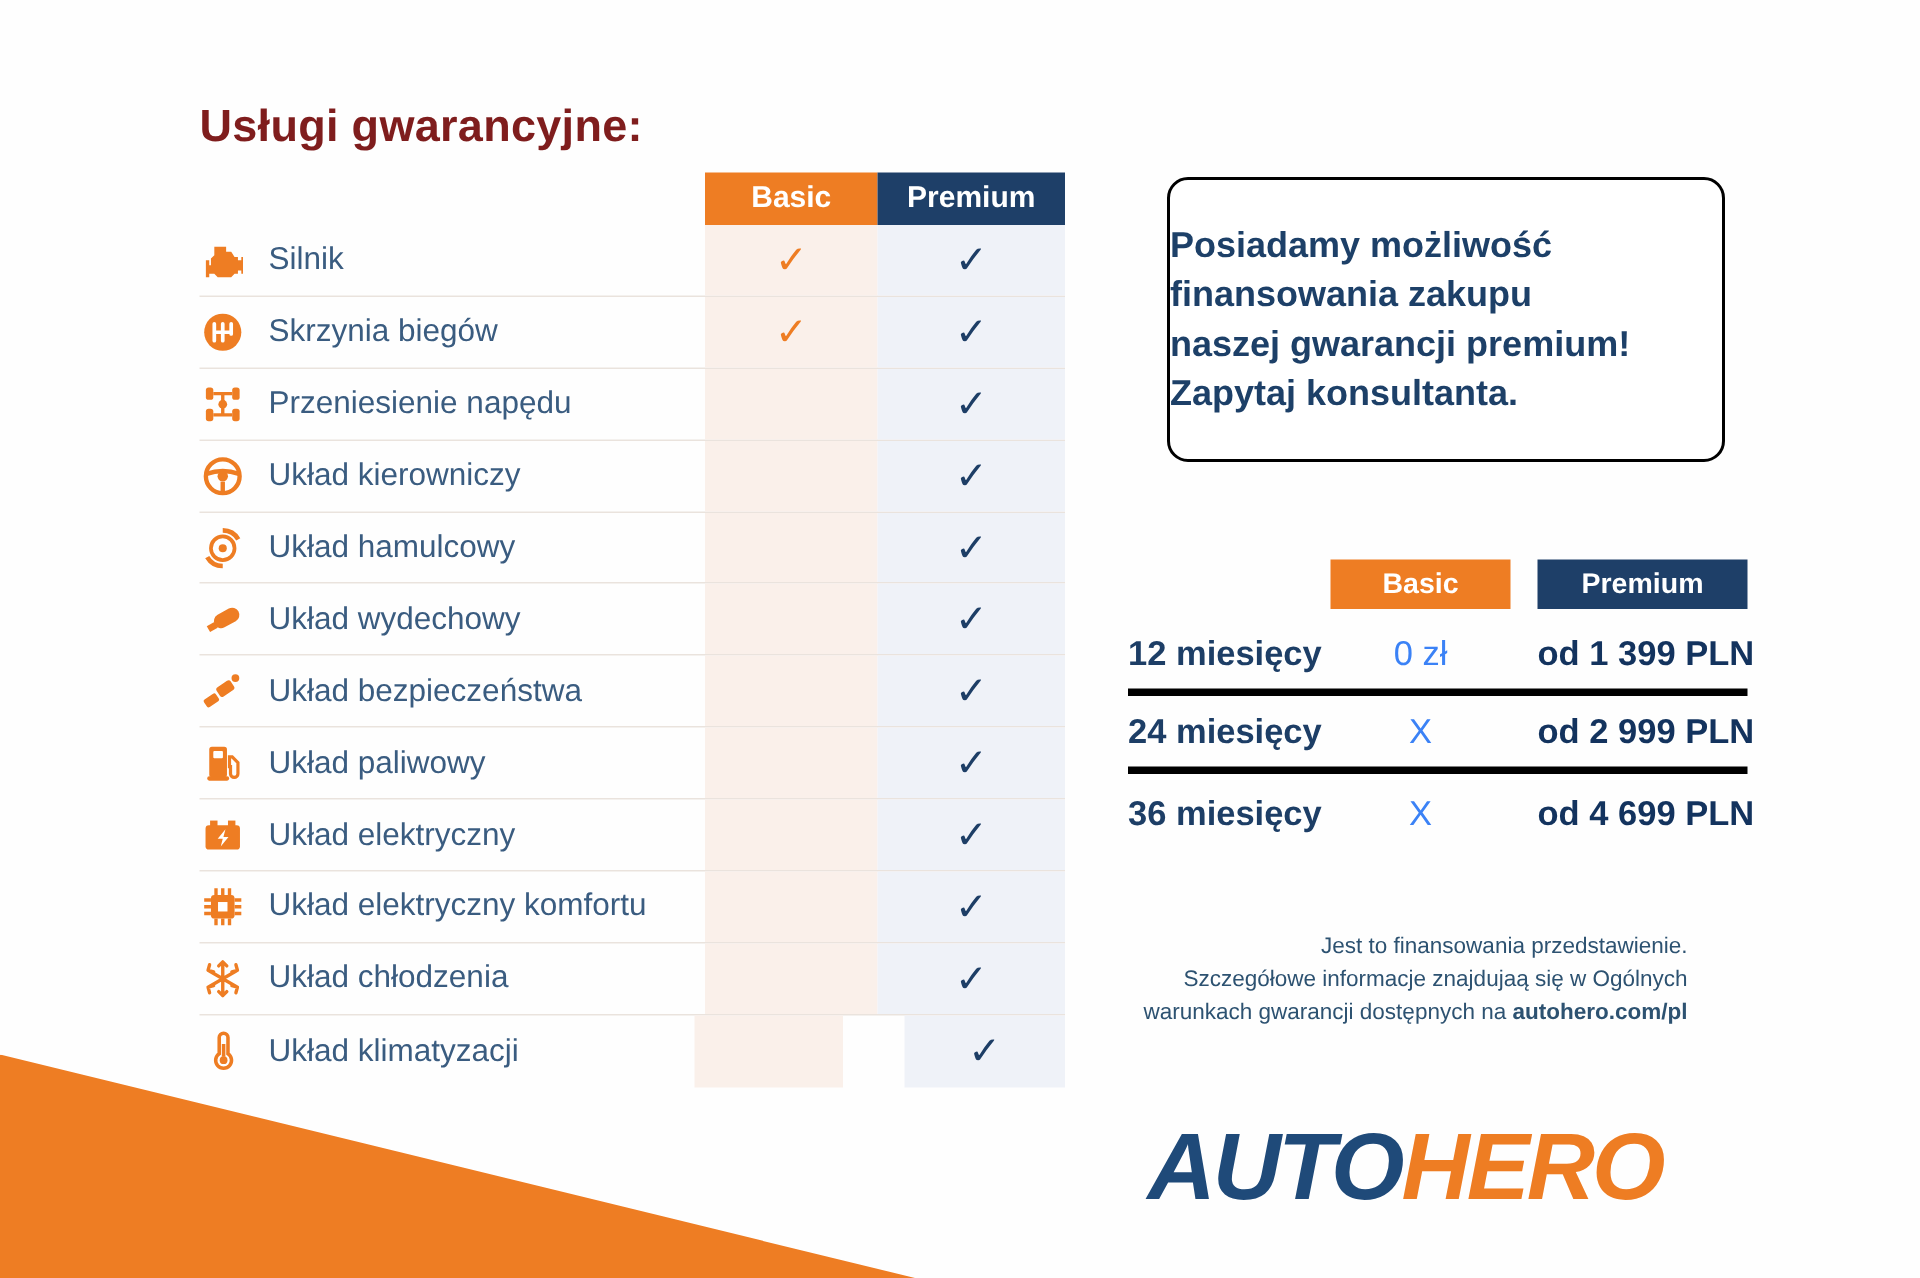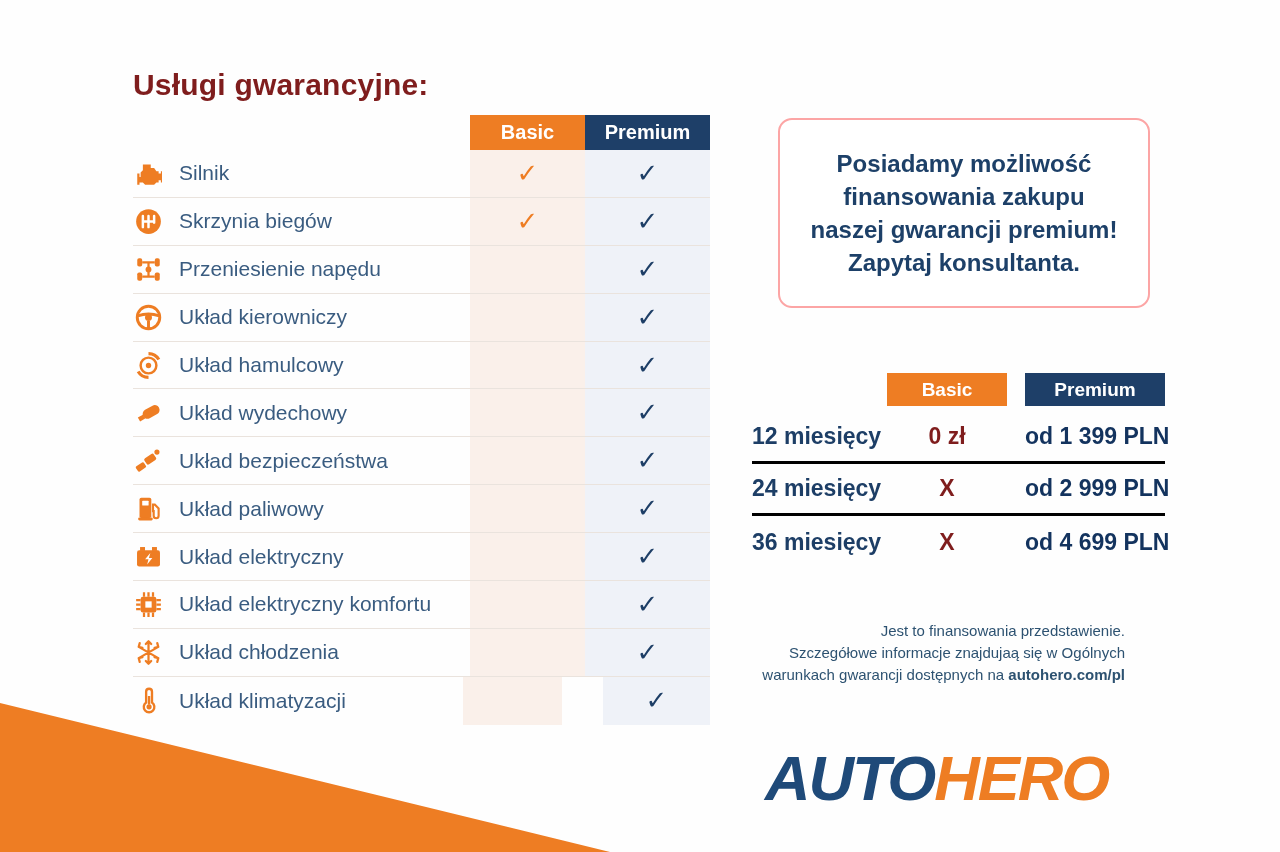--- a/index.html
+++ b/index.html
@@ -28,31 +28,31 @@
   .svc-icon { width:30px; height:30px; display:flex; align-items:center; justify-content:center; }
   .svc-icon svg { width:27px; height:27px; }
   .svc-label { margin-left:16px; font-size:21px; color:#3A5C80; }
   .svc-cell { display:flex; align-items:center; justify-content:center;
     font-size:26px; font-weight:bold; }
   .svc-cell.basic { width:115px; background:#FAF0EA; color:#EE7D23; }
   .svc-cell.premium { width:125px; background:#EFF2F8; color:#1D3E66; }
 
   
   .promo-box { position:absolute; left:778px; top:118px; width:372px; height:190px;
-    border:2px solid #fca5a5; border-radius:14px; background:#fff;
-    display:flex; flex-direction:column; align-items:center; justify-content:center; }
+    border:2px solid #000000; border-radius:14px; background:#fff;
+    display:flex; flex-direction:column; align-items:flex-start; justify-content:center; }
   .promo-line { font-size:24px; font-weight:bold; color:#1D4068; line-height:33px; text-align:center; }
 
   .price-table { position:absolute; left:752px; top:373px; }
   .price-row { display:flex; align-items:center; }
-  .price-row.body { height:52px; border-bottom:3px solid #000000; }
+  .price-row.body { height:52px; border-bottom:5px solid #000000; }
   .price-row.body:last-child { border-bottom:none; }
   .c-term { width:135px; font-size:23px; font-weight:bold; color:#1D3E66; white-space:nowrap; }
   .c-basic { width:120px; margin-right:18px; text-align:center; font-size:23px;
-    font-weight:bold; color:#7f1d1d; white-space:nowrap; }
+    font-weight:normal; color:#3b82f6; white-space:nowrap; }
   .c-premium { width:140px; text-align:center; font-size:23px; font-weight:bold;
     color:#13335E; white-space:nowrap; }
   .price-head { height:33px; margin-bottom:6px; }
   .hp { height:33px; display:flex; align-items:center; justify-content:center;
     color:#fff; font-size:19px; font-weight:bold; }
   .hp-basic { width:120px; margin-right:18px; background:#EE7D23; }
   .hp-premium { width:140px; background:#1E3F68; }
 
   .footnote { position:absolute; right:155px; top:620px; width:480px; text-align:right;
     font-size:15px; color:#2D5271; line-height:22px; }

